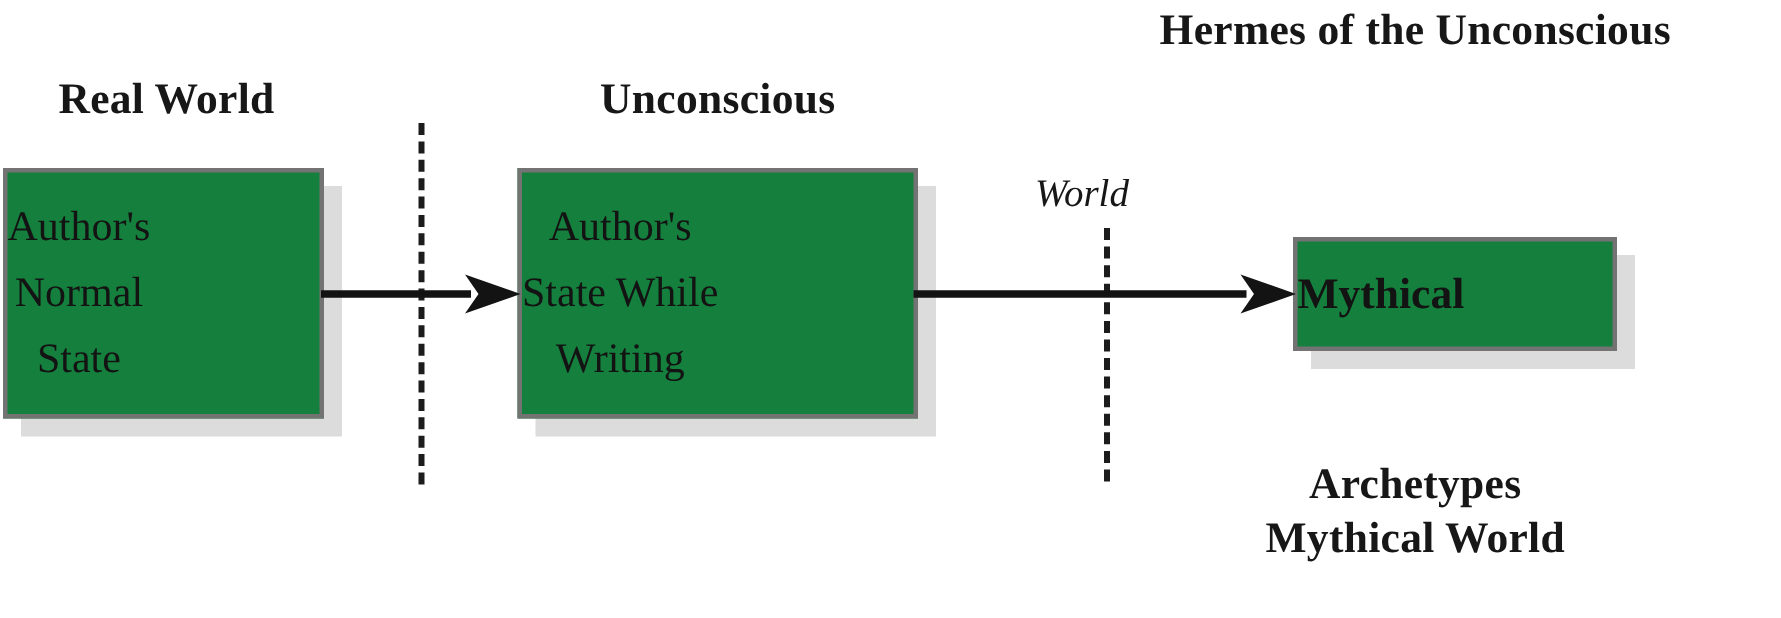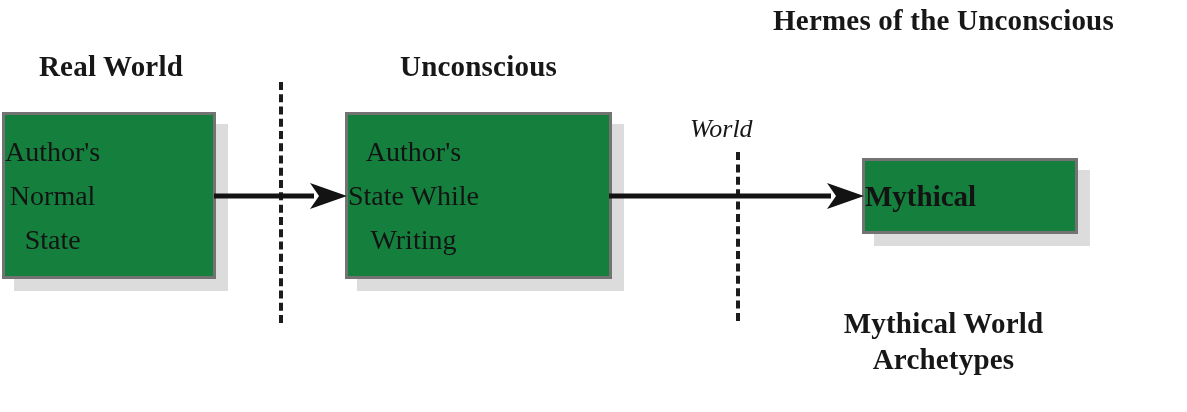--- a/index.html
+++ b/index.html
@@ -107,22 +107,22 @@
 
   <div class="heading" id="heading-real-world">Real World</div>
 
   <div class="heading" id="heading-liminality">Unconscious</div>
 
   <div class="heading" id="heading-dream-block">
     <div>Hermes of the Unconscious</div>
   </div>
 
   <div class="heading" id="heading-mythic-block">
+    <div>Archetypes</div>
     <div>Mythical World</div>
-    <div>Archetypes</div>
   </div>
 
   <div class="dashed-line" id="boundary-real-liminal"></div>
   <div class="dashed-line" id="boundary-liminal-dream"></div>
 
   <div class="box-shadow" id="box-normal-state-shadow"></div>
   <div class="box-shadow" id="box-writing-state-shadow"></div>
   <div class="box-shadow" id="box-cauldron-shadow"></div>
 
   <div class="box" id="box-normal-state">

